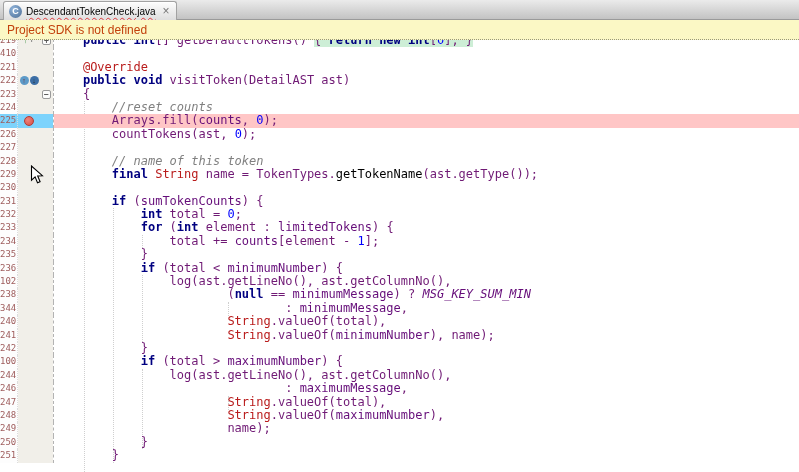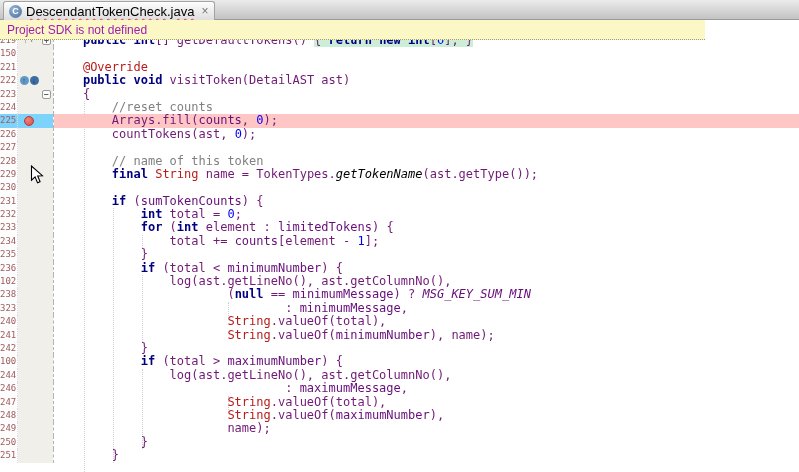--- a/index.html
+++ b/index.html
@@ -9,53 +9,53 @@
   
   .tabbar { position:absolute; left:0; top:0; width:799px; height:20px;
             background:linear-gradient(#ebebeb,#c3c3c3); border-bottom:1px solid #9a9a9a; }
   .tab { position:absolute; left:3px; top:1px; height:19px;
          background:linear-gradient(#fdfdfd,#dedede); border:1px solid #a2a2a2; border-bottom:none;
          border-radius:3px 3px 0 0; display:flex; align-items:center; gap:4px; padding:0 6px 0 5px;
          box-shadow:inset 0 1px 0 #fff; }
   .classicon { width:13px; height:13px; border-radius:50%;
                background:radial-gradient(circle at 35% 30%, #8fb3da, #4d6d94);
                color:#fff; font-size:9px; font-weight:bold; line-height:13px; text-align:center; }
-  .tabtitle { font-size:13px; color:#000;
+  .tabtitle { font-size:10px; color:#000;
               text-decoration:underline wavy #e03b3b; text-decoration-thickness:1px; text-underline-offset:2px; }
   .tabclose { font-size:12px; color:#787878; margin-left:3px; cursor:default; }
 
   
-  .banner { position:absolute; left:0; top:20px; width:705px; height:20px; background:#fbf8c5;
+  .banner { position:absolute; left:0; top:20px; width:799px; height:20px; background:#fbf8c5;
             border-bottom:1px dotted #98987a; display:flex; align-items:center; padding-left:7px;
-            font-size:12px; color:#a21caf; }
+            font-size:12px; color:#c2410c; }
 
   
   .editor { position:absolute; left:0; top:40px; width:799px; height:432px; background:#fff; overflow:hidden; }
   .guide { position:absolute; width:0; border-left:1px dotted #cfcfcf; }
 
   #code-lines { margin-top:-6px; position:relative; }
   .row { display:flex; height:13.4px; }
   .gut { display:flex; flex:none; width:54px; border-right:1px dashed #b3b3b3; }
   .lnum { width:18px; flex:none; background:#fdfdfd; border-right:1px dotted #dcdcdc;
           font:9px/13.4px "DejaVu Sans Mono", monospace; color:#9e5c5c; text-align:right; padding-right:3px; }
   .gico { width:22px; flex:none; background:#f1efe9; display:flex; align-items:center; justify-content:center; gap:1px; }
   .gfold { width:13px; flex:none; background:#f1efe9; display:flex; align-items:center; justify-content:center; }
   .code { flex:1; font:12px/13.4px "DejaVu Sans Mono", monospace; color:#000; white-space:pre; }
 
   .bp-row .code { background:#ffc6c6; }
   .bp-row .lnum, .bp-row .gico, .bp-row .gfold { background:#7dd3fc; }
 
   
   .kw  { color:#000080; font-weight:bold; }
   .num { color:#0000ff; }
-  .cmt { color:#808080; }
+  .cmt { color:#808080; font-style:italic; }
   .fld { color:#660e7a; font-weight:normal; }
   .cst { color:#660e7a; font-weight:normal; font-style:italic; }
   .err { color:#b91c1c; }
-  .itl { font-style:italic; }
+  .itl { }
   .pln { color:#701a75; }
   .hl  { background:#cdeed6; }
 
   
   .bp-ic { width:10px; height:10px; border-radius:50%;
            background:radial-gradient(circle at 35% 35%, #ef837c, #d44d43); border:1px solid #b23a34; }
   .fold-ic { width:9px; height:9px; border:1px solid #9a9a9a; border-radius:2px; background:#fcfcfc;
              color:#555; font:bold 8px/7px "DejaVu Sans Mono", monospace; text-align:center; }
   .ovr-up-ic { width:9px; height:9px; border-radius:50%; background:#5d9ac8; color:#7c2020;
                font:bold 7px/9px "Liberation Sans", sans-serif; text-align:center; }
@@ -102,21 +102,21 @@
               <span class="plus-ic">+</span>
             </div>
             <div class="gfold">
               <span class="fold-ic">+</span>
             </div>
           </div>
           <pre class="code">    <span class="kw">public int</span><span class="pln">[] getDefaultTokens() </span><span class="pln hl">{ </span><span class="kw hl">return new int</span><span class="pln hl">[</span><span class="num hl">0</span><span class="pln hl">]; }</span></pre>
         </div>
         <div class="row">
           <div class="gut">
-            <div class="lnum">150</div>
+            <div class="lnum">410</div>
             <div class="gico"></div>
             <div class="gfold"></div>
           </div>
           <pre class="code"></pre>
         </div>
         <div class="row">
           <div class="gut">
             <div class="lnum">221</div>
             <div class="gico"></div>
             <div class="gfold"></div>
@@ -261,21 +261,21 @@
         <div class="row">
           <div class="gut">
             <div class="lnum">238</div>
             <div class="gico"></div>
             <div class="gfold"></div>
           </div>
           <pre class="code">                        <span class="pln">(</span><span class="kw">null</span><span class="pln"> == </span><span class="fld">minimumMessage</span><span class="pln">) ? </span><span class="cst">MSG_KEY_SUM_MIN</span></pre>
         </div>
         <div class="row">
           <div class="gut">
-            <div class="lnum">323</div>
+            <div class="lnum">344</div>
             <div class="gico"></div>
             <div class="gfold"></div>
           </div>
           <pre class="code">                                <span class="pln">: </span><span class="fld">minimumMessage</span><span class="pln">,</span></pre>
         </div>
         <div class="row">
           <div class="gut">
             <div class="lnum">240</div>
             <div class="gico"></div>
             <div class="gfold"></div>

